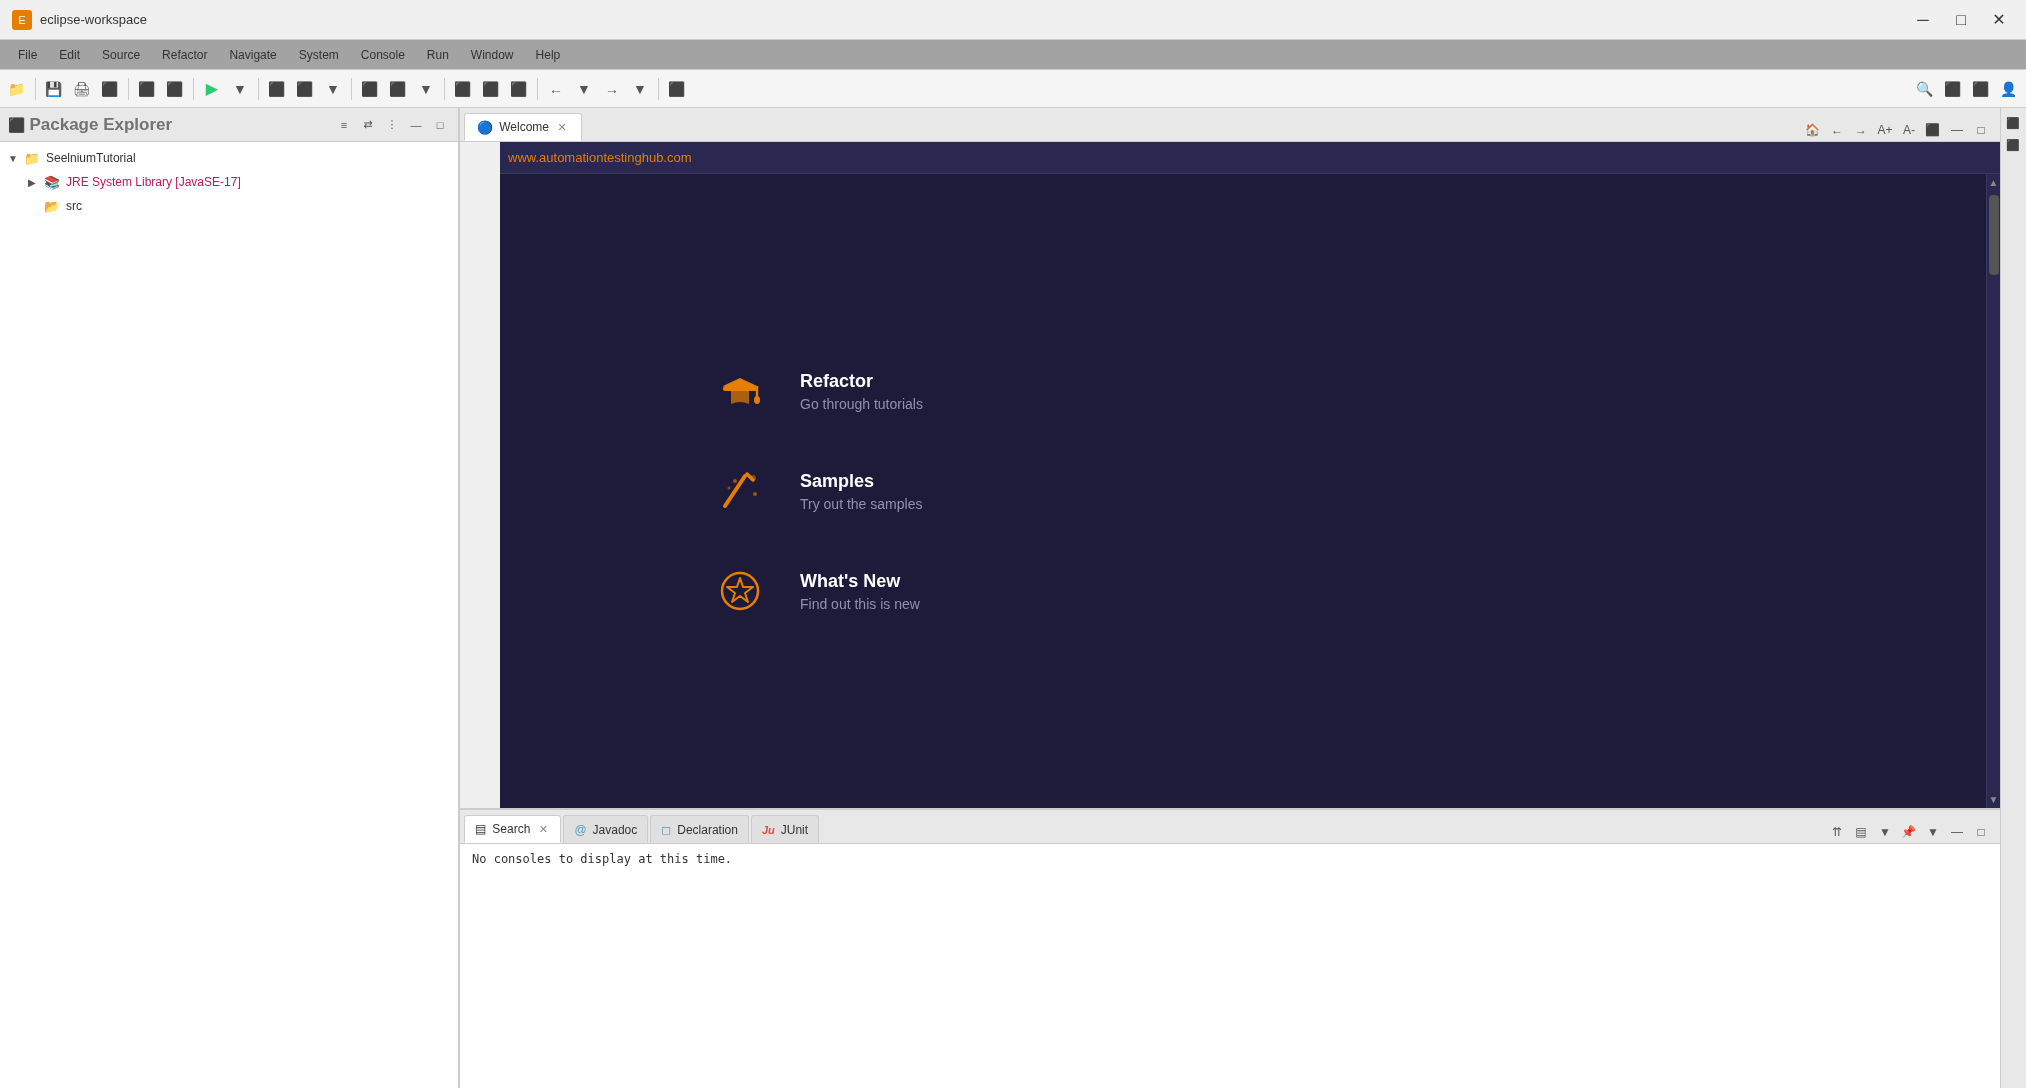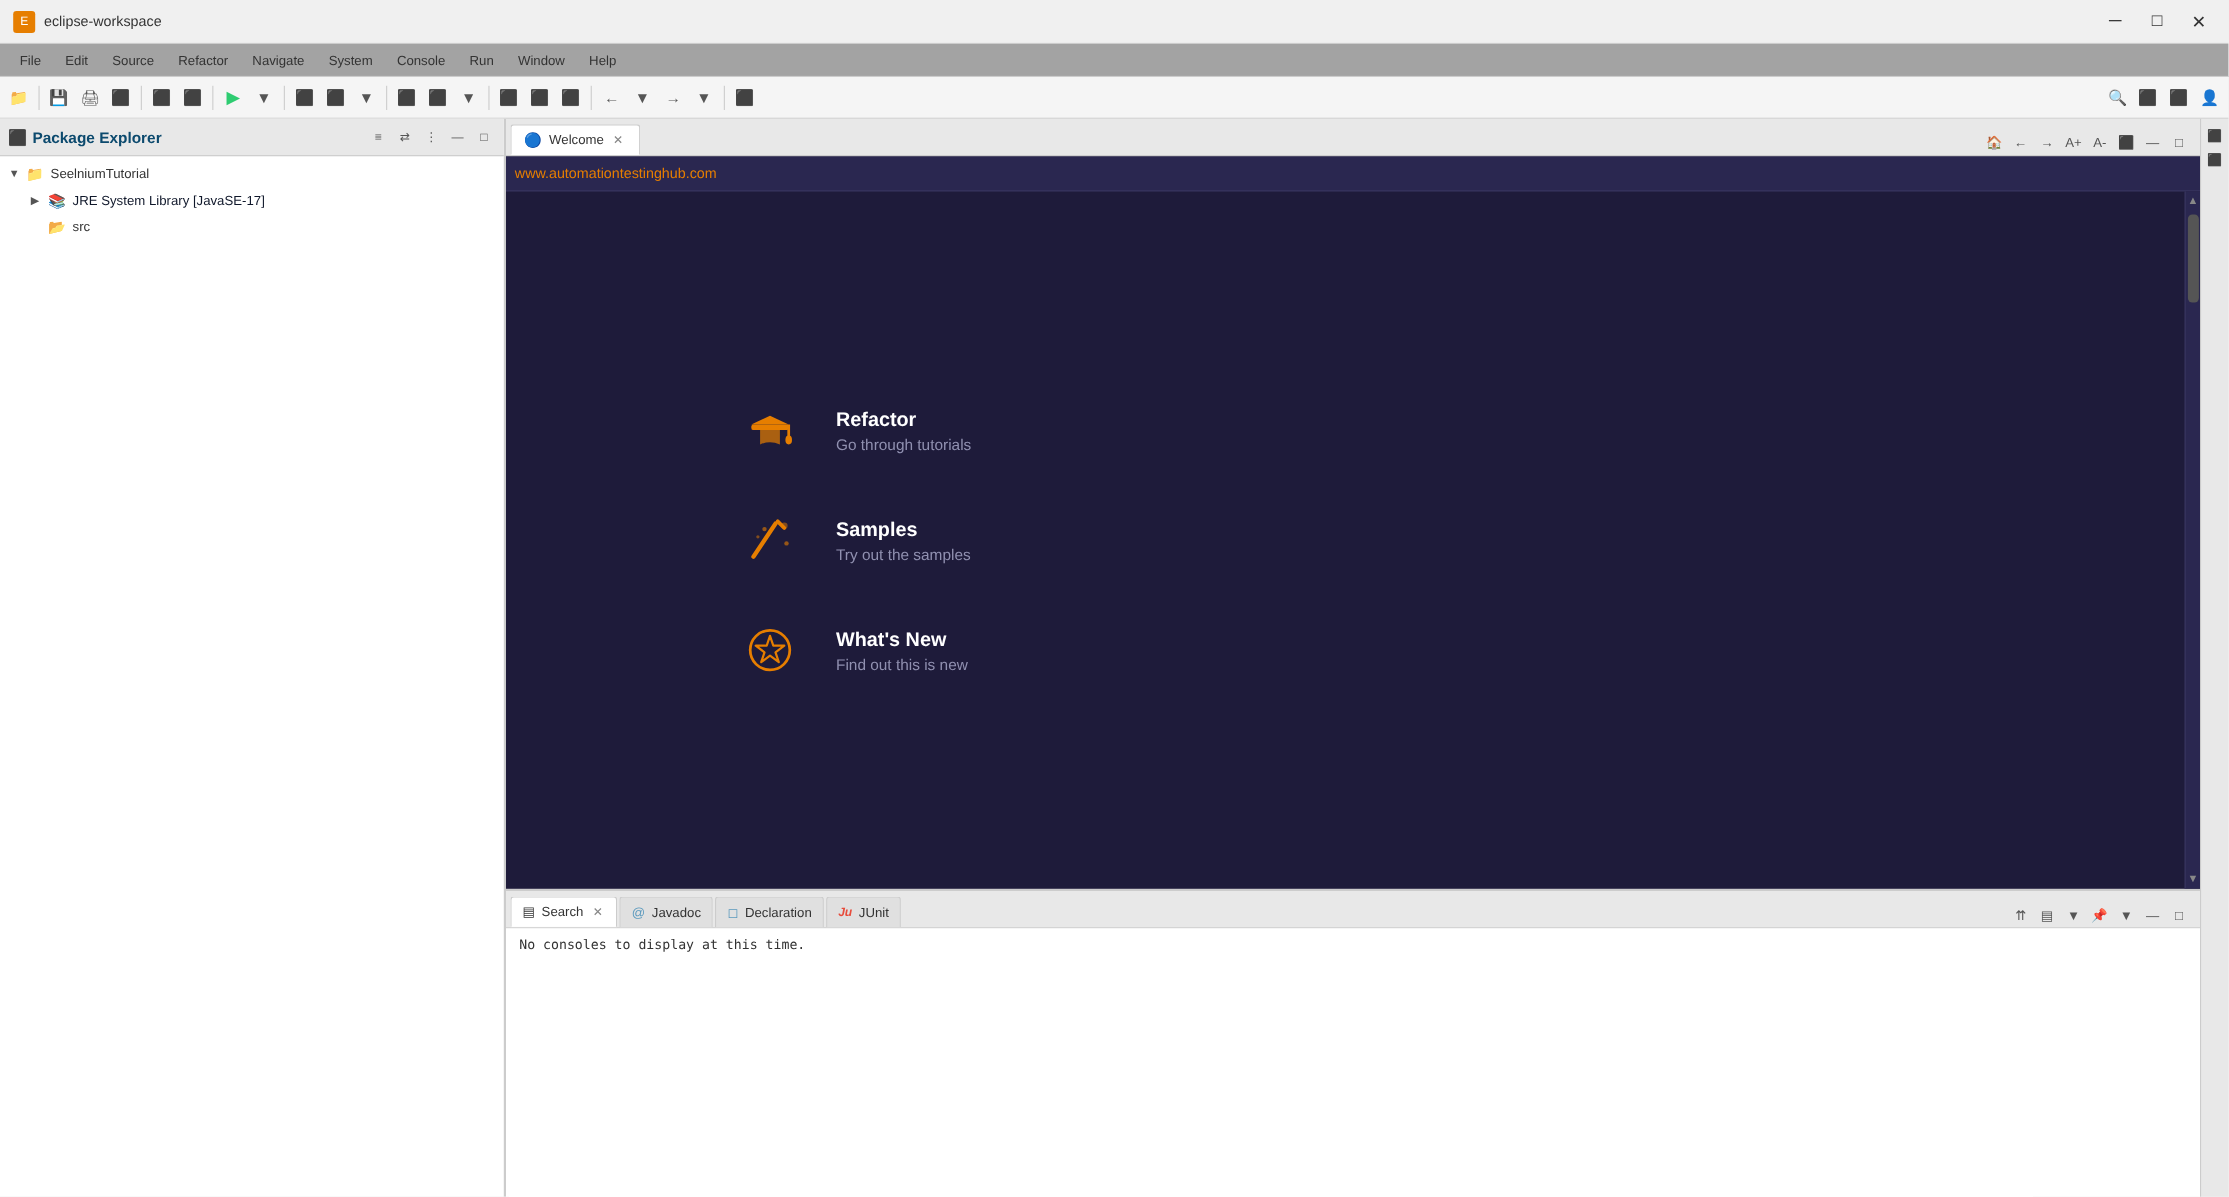--- a/index.html
+++ b/index.html
@@ -75,29 +75,29 @@
     .sidebar-header {
       background: #e8e8e8;
       height: 34px;
       display: flex;
       align-items: center;
       padding: 0 8px;
       border-bottom: 1px solid #ccc;
       gap: 4px;
     }
     .sidebar-header-icon { font-size: 14px; color: #555; }
-    .sidebar-header-title { font-size: 14px; color: #0c4a6e; font-weight: bold; flex: 1; }
+    .sidebar-header-title { font-size: 17px; color: #737373; font-weight: bold; flex: 1; }
     .sidebar-header-btn { width: 20px; height: 20px; background: transparent; border: none; cursor: pointer; font-size: 11px; color: #555; display: flex; align-items: center; justify-content: center; }
 
     .sidebar-content { flex: 1; padding: 4px 0; overflow: auto; }
     .tree-item { display: flex; align-items: center; height: 24px; padding: 0 8px; cursor: pointer; }
     .tree-arrow { width: 16px; font-size: 10px; color: #555; }
     .tree-icon { width: 18px; height: 14px; margin-right: 4px; font-size: 13px; }
     .tree-label { font-size: 12px; color: #333; }
-    .tree-label-blue { color: #0f172a; }
+    .tree-label-blue { color: #be185d; }
 
     
     .right-panel {
       flex: 1;
       display: flex;
       flex-direction: column;
     }
 
     
     .tab-bar {
@@ -374,21 +374,21 @@
         <button class="tab-bar-right-btn">A+</button>
         <button class="tab-bar-right-btn">A-</button>
         <button class="tab-bar-right-btn">⬛</button>
         <button class="tab-bar-right-btn">—</button>
         <button class="tab-bar-right-btn">□</button>
       </div>
     </div>
 
     <div style="flex:1; display:flex; flex-direction:column; overflow:hidden;">
 
-      <div class="welcome-area" style="flex:1; position: relative;">
+      <div class="welcome-area" style="flex:1; position: relative; margin-left: 40px;">
 
         <div class="welcome-top-bar">
           <span class="welcome-url">www.automationtestinghub.com</span>
         </div>
 
         <div class="welcome-content">
 
 
           <div class="welcome-item">
             <div class="welcome-item-icon icon-grad">

